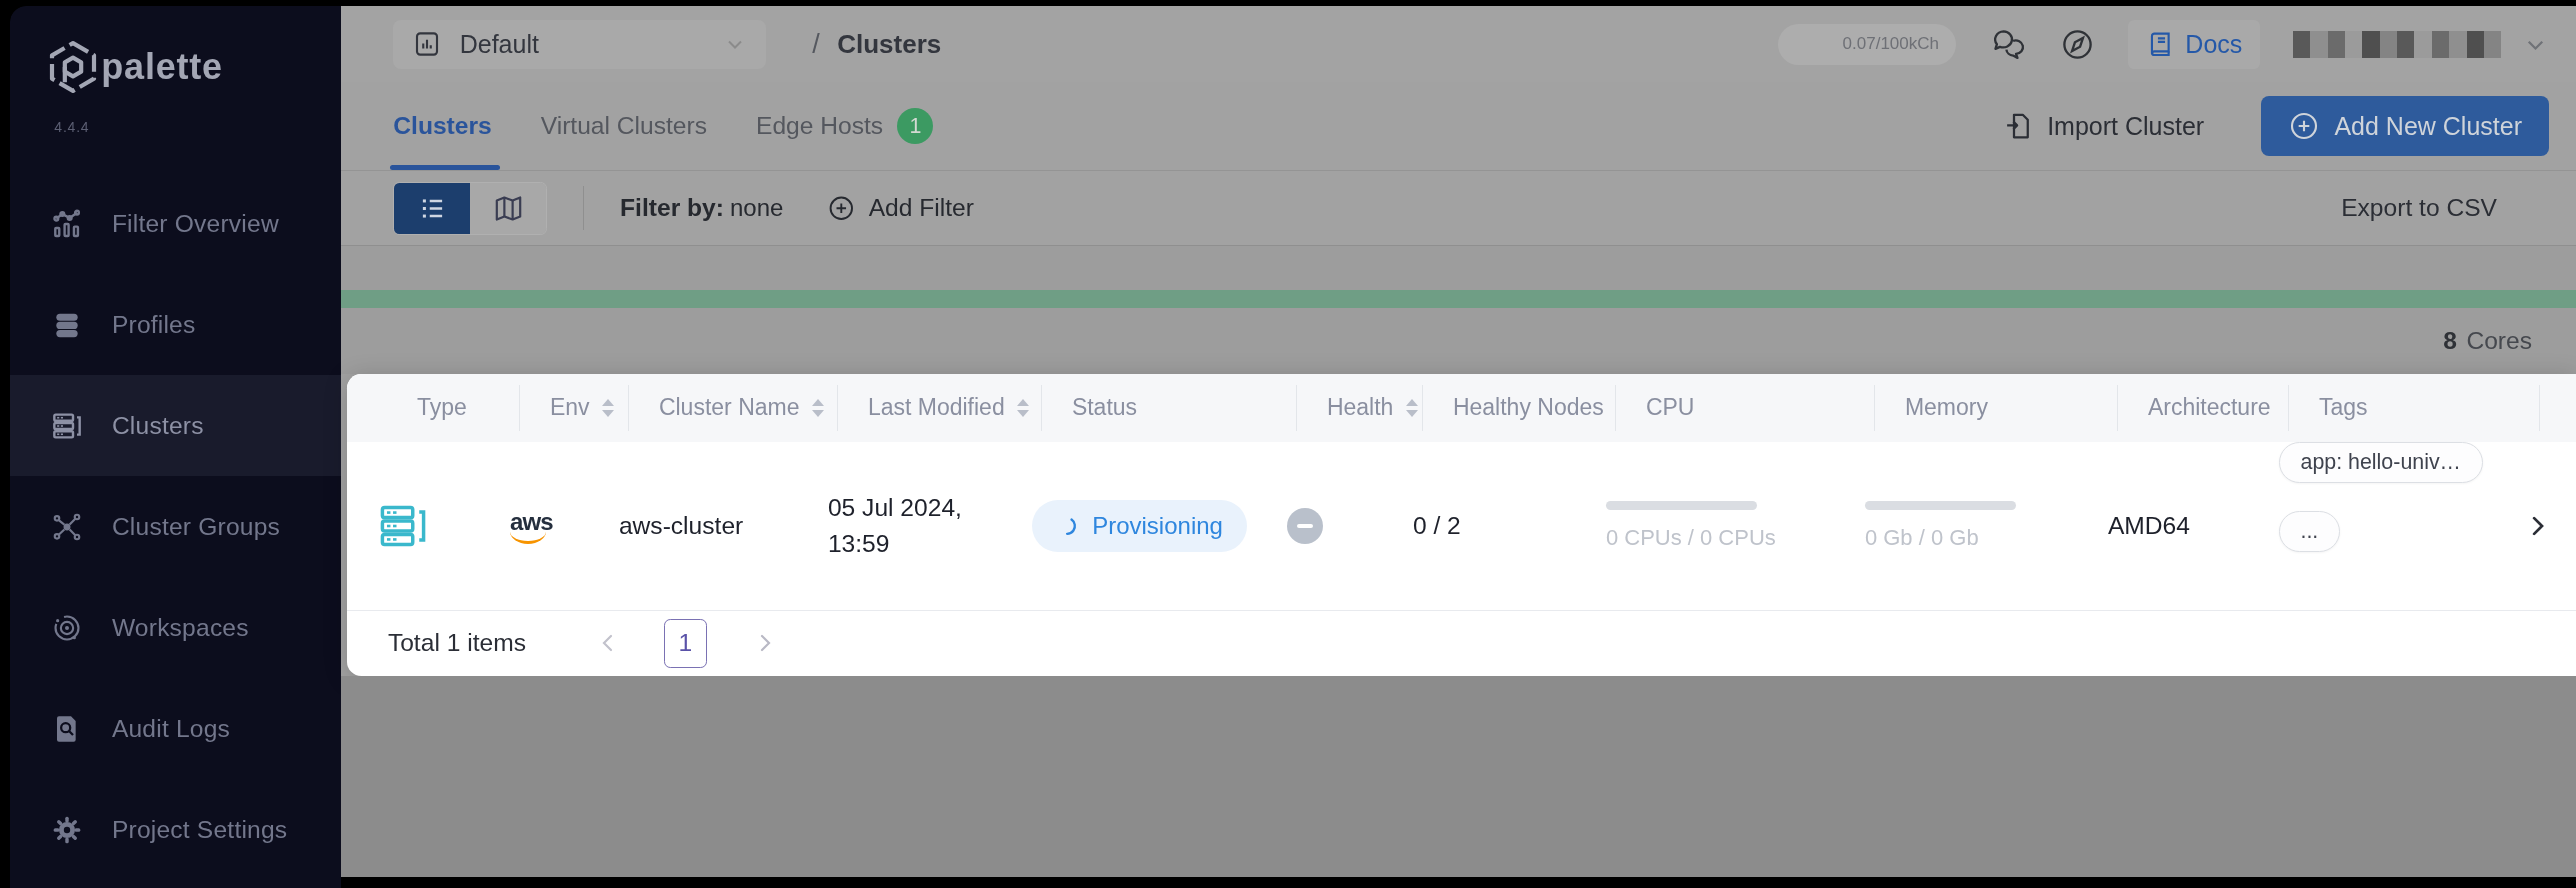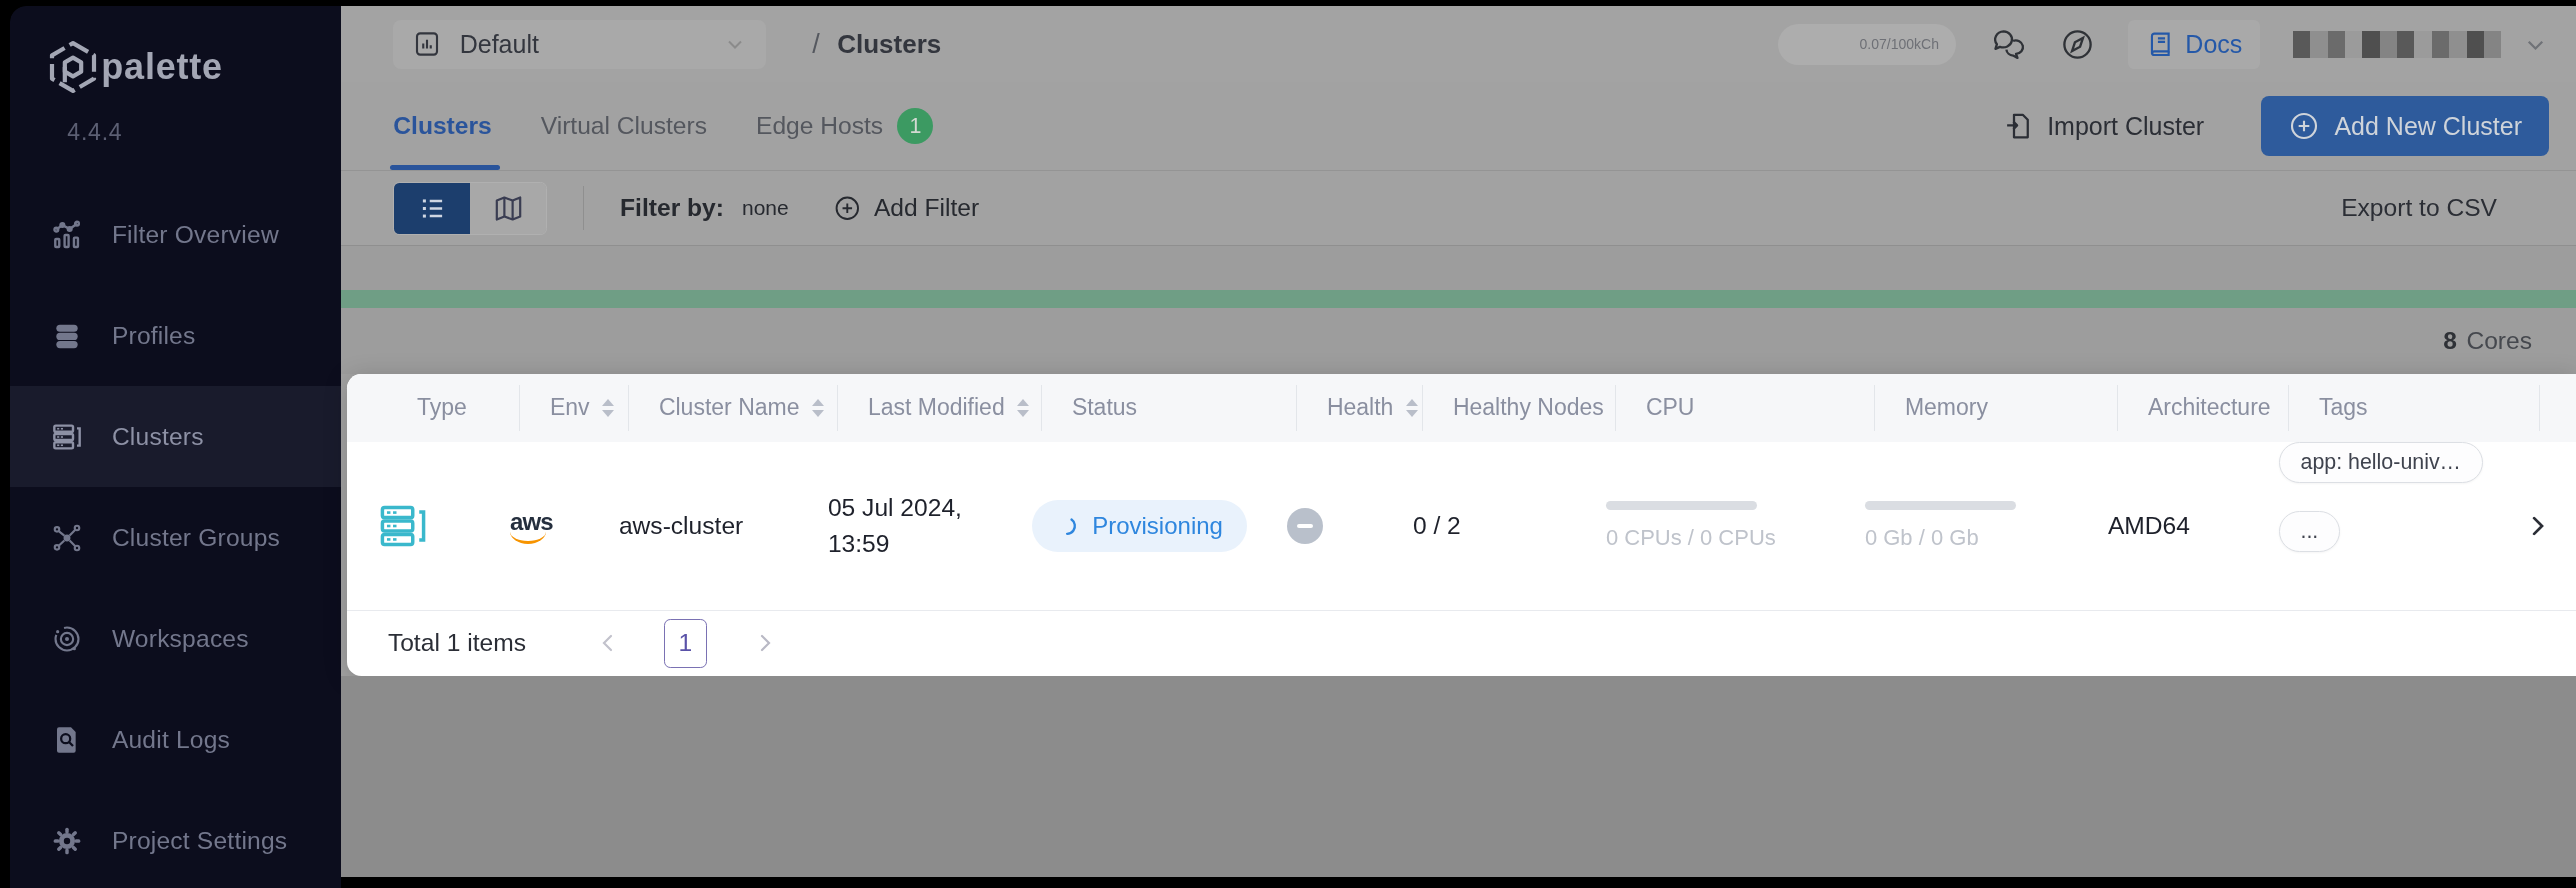--- a/index.html
+++ b/index.html
@@ -8,21 +8,21 @@
 
   
   .app { position:absolute; left:10.3px; top:6.3px; right:0; bottom:0;
          display:flex; border-top-left-radius:16px; overflow:hidden; }
 
   
   .sidebar { width:331px; flex:0 0 331px; background:#0c0d1d;
              border-top-left-radius:16px; display:flex; flex-direction:column; }
   .logo-row { display:flex; align-items:center; padding:33px 0 0 35px; }
   .logo-text { font-size:36px; font-weight:600; color:#a3a6b4; letter-spacing:0.8px; }
-  .version { padding:24px 0 0 57px; font-size:23px; color:#5c5f73; letter-spacing:0.8px; }
+  .version { padding:24px 0 0 44px; font-size:14px; color:#5c5f73; letter-spacing:0.8px; }
   .nav { margin-top:38px; display:flex; flex-direction:column; }
   .nav-item { height:101px; display:flex; align-items:center; gap:28.6px;
               padding-left:41px; cursor:pointer; }
   .nav-item.active { background:#191b2c; }
   .nav-label { font-size:24.6px; color:#73778c; font-weight:500; letter-spacing:0.2px; }
   .nav-item.active .nav-label { color:#8d91a5; }
 
   
   .main { flex:1; display:flex; flex-direction:column; background:#a2a2a2; min-width:0; }
 
@@ -31,21 +31,21 @@
             padding:0 27px 0 52px; background:#a3a3a3; }
   .proj-select { width:373px; height:49px; background:#a9a9a9; border-radius:8px;
                  display:flex; align-items:center; gap:17.4px; padding:0 19px; cursor:pointer; }
   .proj-label { font-size:25px; color:#33363e; font-weight:500; }
   .breadcrumb { display:flex; align-items:center; gap:17.4px; margin-left:46px; }
   .bc-sep { font-size:27px; color:#55585f; }
   .bc-page { font-size:26px; color:#33363e; font-weight:700; }
   .topbar-right { margin-left:auto; display:flex; align-items:center; gap:33px; }
   .usage-pill { width:178px; height:41px; border-radius:20.6px; background:#adadad;
                 display:flex; align-items:center; justify-content:flex-end;
-                padding-right:17.4px; font-size:14px; color:#6e7076; }
+                padding-right:17.4px; font-size:17px; color:#6e7076; }
   .docs-link { display:flex; align-items:center; gap:11px; background:#a9a9a9;
                height:49px; padding:0 17.4px; border-radius:6.3px; cursor:pointer; }
   .docs-label { font-size:25px; font-weight:500; color:#2458a8; }
   .user-menu { display:flex; align-items:center; gap:20.6px; cursor:pointer; }
   .redacted { display:flex; align-items:center; height:35px; }
   .redacted span { display:inline-block; height:27px; width:17.4px; }
   .r1{background:#595959;} .r2{background:#8f8f8f;} .r3{background:#6b6b6b; height:35px;}
   .r4{background:#9b9b9b;} .r5{background:#4f4f4f; height:32px;} .r6{background:#848484;}
 
   
@@ -69,21 +69,21 @@
 
   
   .filterrow { height:75px; flex:0 0 75px; display:flex; align-items:center;
                padding:0 27px 0 52px; border-bottom:0.8px solid #8f8f8f; }
   .view-toggle { display:flex; border-radius:6.3px; overflow:hidden; border:0.8px solid #b0b0b0; }
   .toggle-btn { width:76px; height:51px; display:flex; align-items:center;
                 justify-content:center; cursor:pointer; background:#a8a8a8; }
   .toggle-btn.active { background:#1c3e6d; }
   .vsep { width:0.8px; height:44px; background:#8f8f8f; margin:0 36px; }
   .filter-label { font-size:24.6px; font-weight:700; color:#26292f; }
-  .filter-value { font-size:21px; color:#26292f; margin-left:18px; }
+  .filter-value { font-size:24px; color:#26292f; margin-left:6px; }
   .add-filter { display:flex; align-items:center; gap:12.7px; margin-left:44px;
                 font-size:24.6px; color:#26292f; cursor:pointer; }
   .export-csv { margin-left:auto; margin-right:52px; font-size:24.6px; color:#2b2e35;
                 cursor:pointer; }
 
   
   .gap-strip { height:44px; flex:0 0 44px; background:#9d9d9d; }
   .green-bar { height:17.4px; flex:0 0 17.4px; background:#6f9e85; }
   .cores-row { height:66px; flex:0 0 66px; background:#9d9d9d; display:flex;
                align-items:center; justify-content:flex-end; padding-right:44px;

